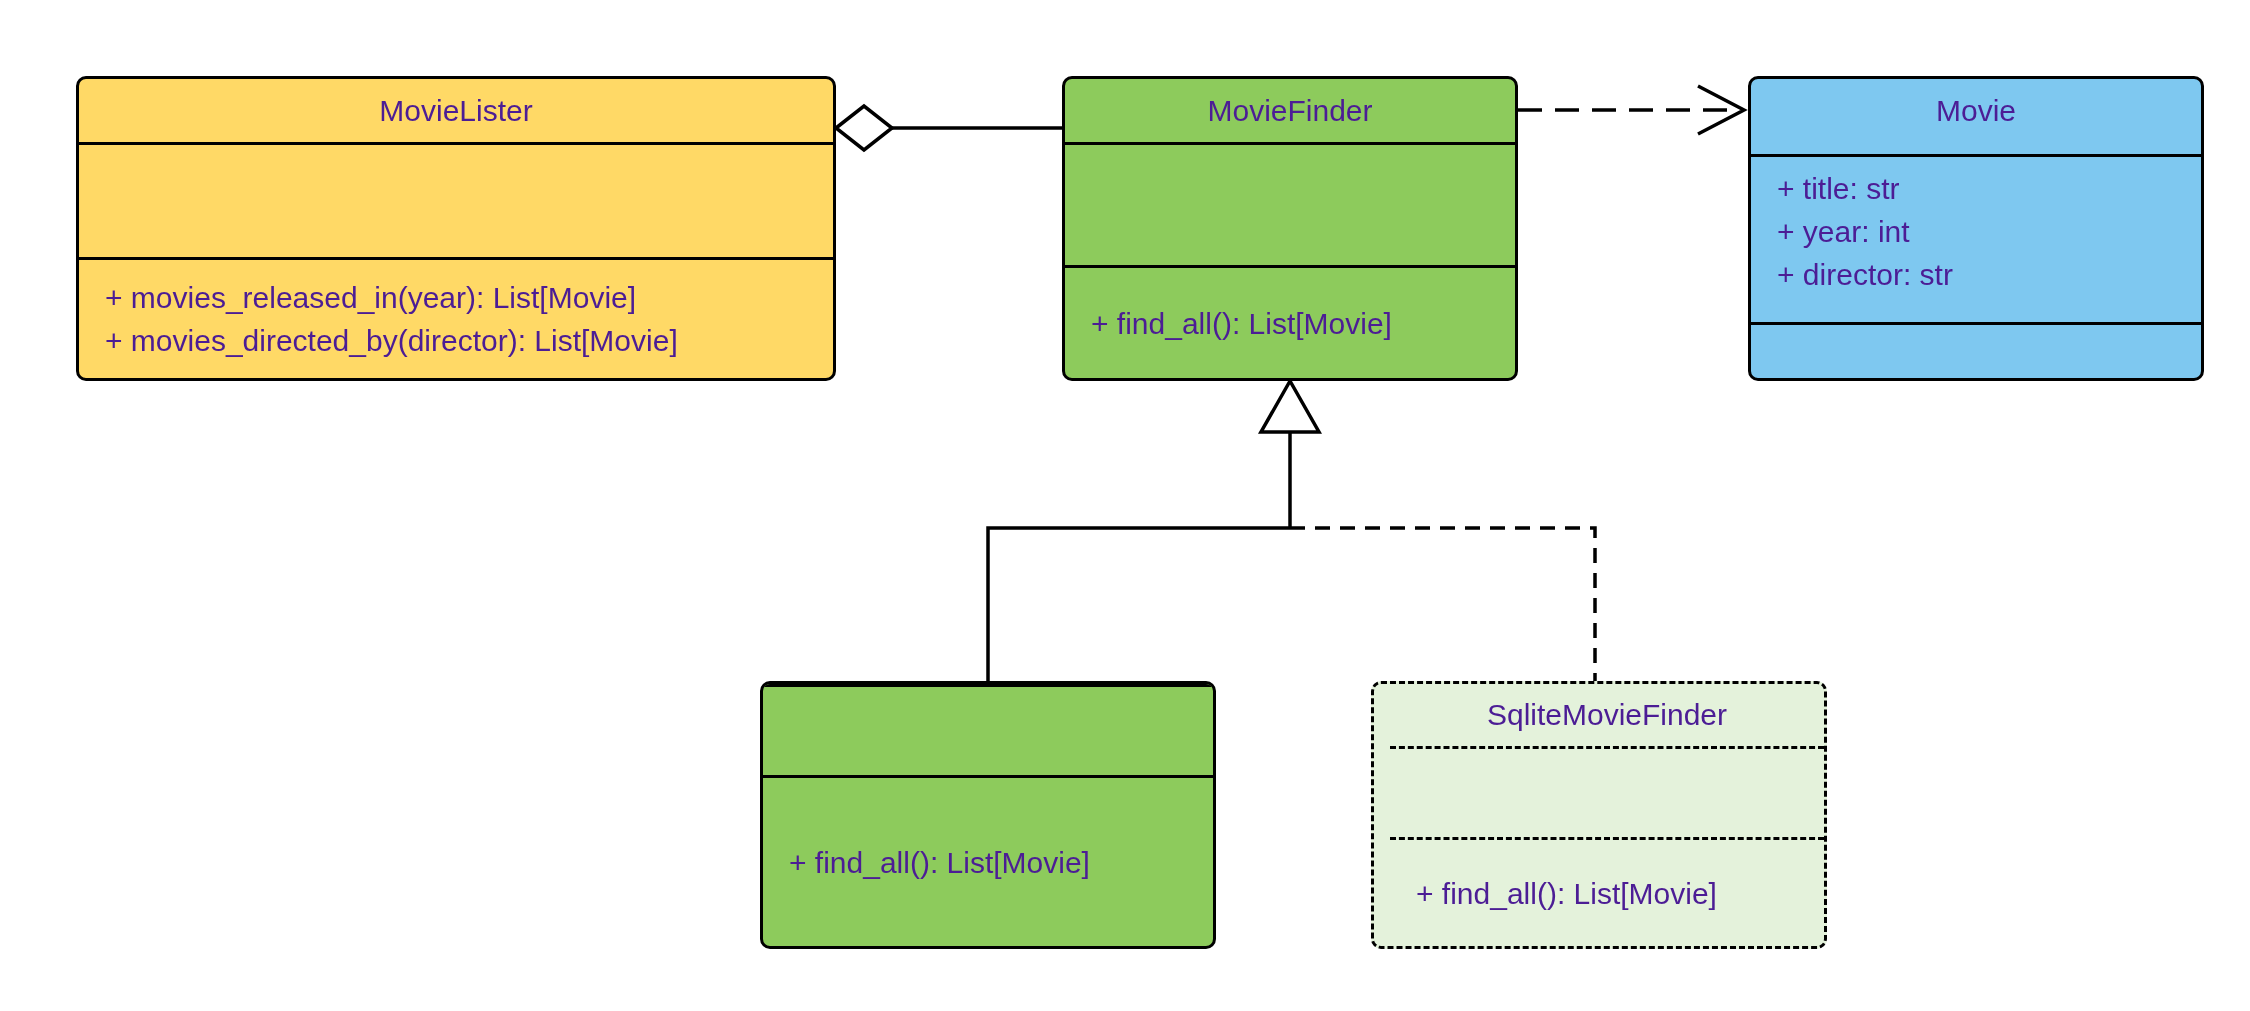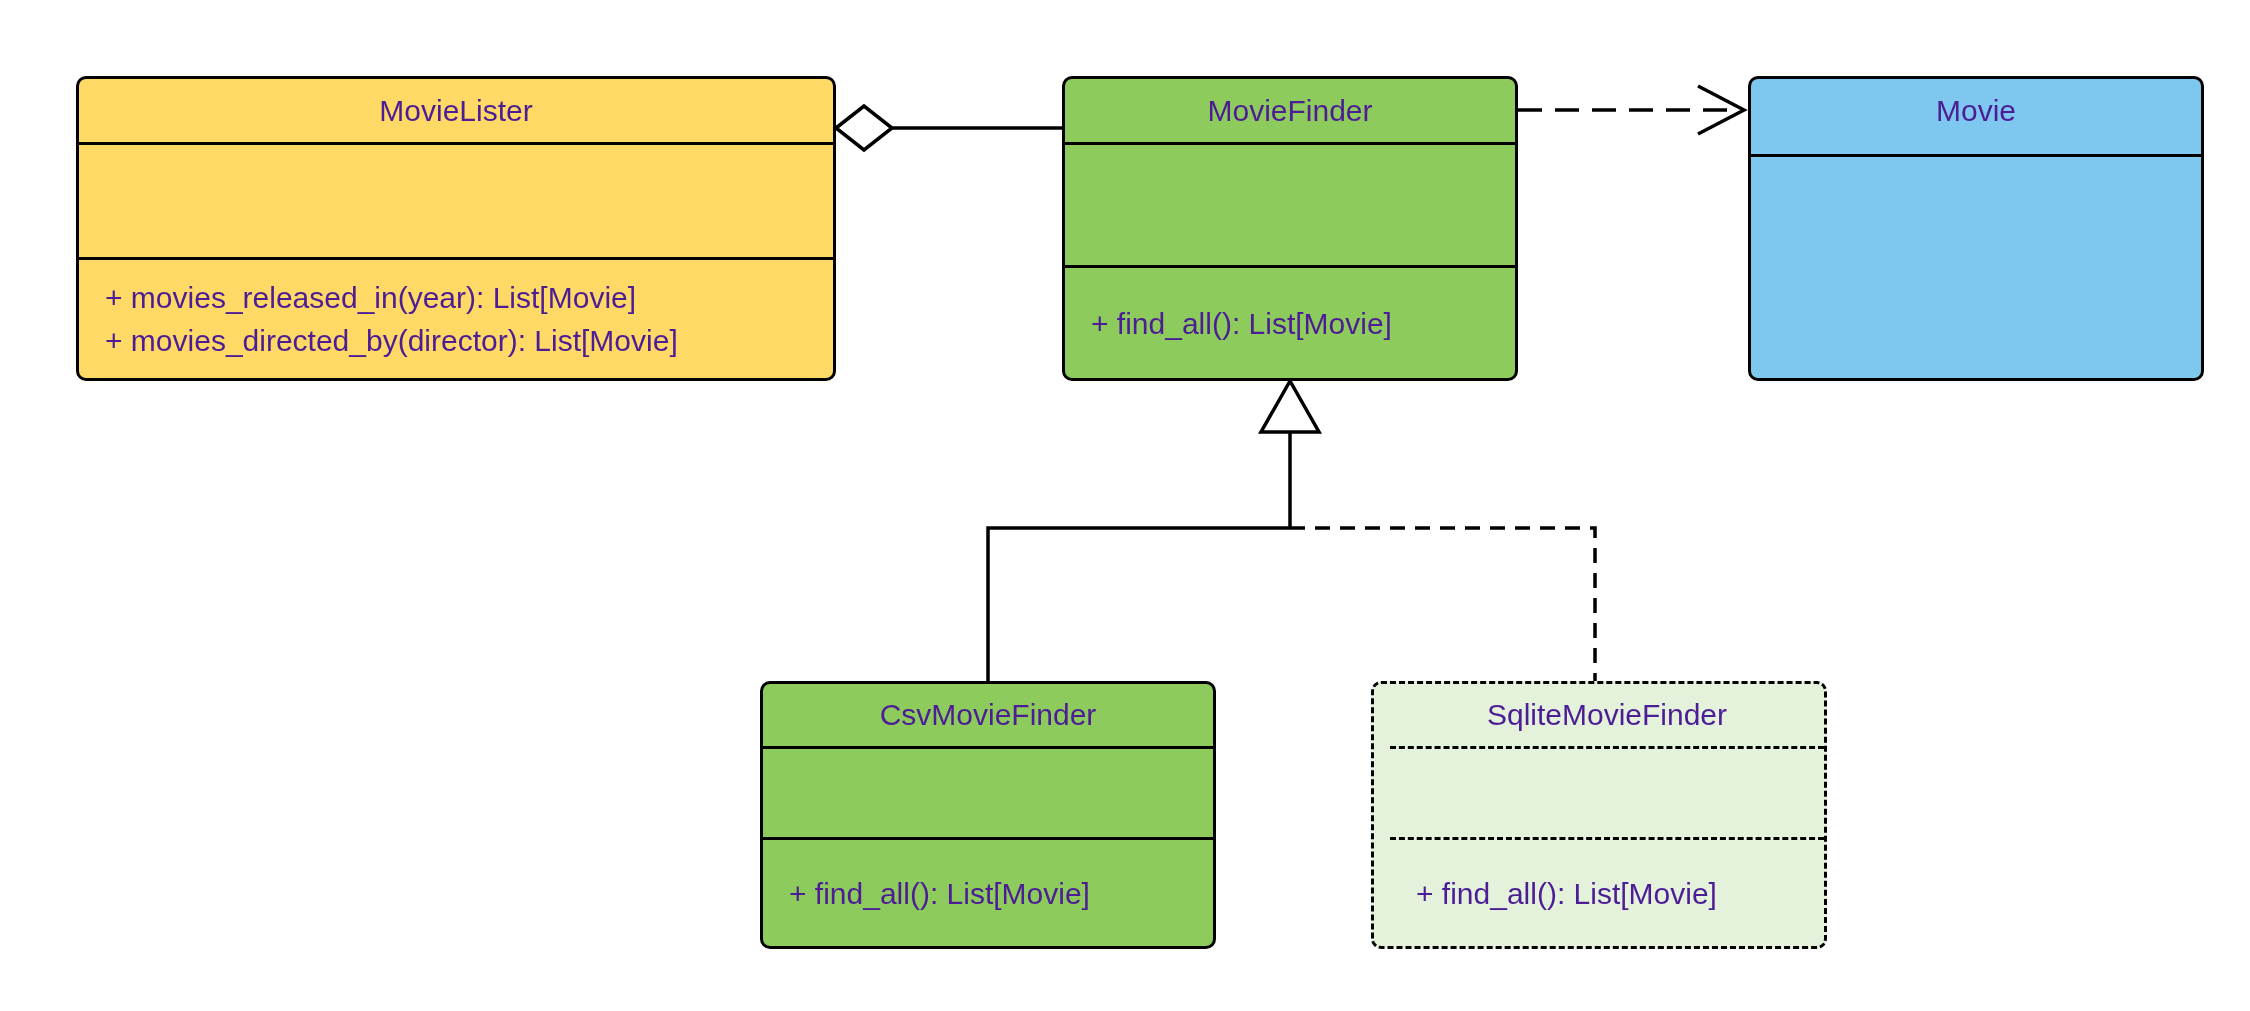--- a/index.html
+++ b/index.html
@@ -105,25 +105,29 @@
   <div class="uml-class" style="left: 1062px; top: 76px; width: 456px; height: 305px; background-color: rgb(141, 203, 92);">
     <div class="uml-title" style="height:63px;">MovieFinder</div>
     <div class="uml-section" style="height:123px;"></div>
     <div class="uml-section uml-members" style="flex:1;">
       <div class="uml-member">+ find_all(): List[Movie]</div>
     </div>
   </div>
 
   <div class="uml-class" style="left: 1748px; top: 76px; width: 456px; height: 305px; background-color: rgb(126, 200, 240); gap: 12px;">
     <div class="uml-title" style="height:63px;">Movie</div>
+    <div class="uml-section uml-members top-aligned" style="height:156px;">
+      <div class="uml-member">+ title: str</div>
+      <div class="uml-member">+ year: int</div>
+      <div class="uml-member">+ director: str</div>
+    </div>
     <div class="uml-section" style="flex:1;"></div>
   </div>
 
   <div class="uml-class" style="left: 760px; top: 681px; width: 456px; height: 268px; background-color: rgb(141, 203, 92);">
-    <div class="uml-title" style="height:62px;">CsvMovieFinder</div>
     <div class="uml-section" style="height:91px;"></div>
     <div class="uml-section uml-members" style="flex:1;">
       <div class="uml-member">+ find_all(): List[Movie]</div>
     </div>
   </div>
 
   <div class="uml-class dashed" style="left: 1371px; top: 681px; width: 456px; height: 268px; background-color: rgb(228, 242, 219); padding-left: 16px;">
     <div class="uml-title" style="height:62px;">SqliteMovieFinder</div>
     <div class="uml-section" style="height:91px;"></div>
     <div class="uml-section uml-members" style="flex:1;">

